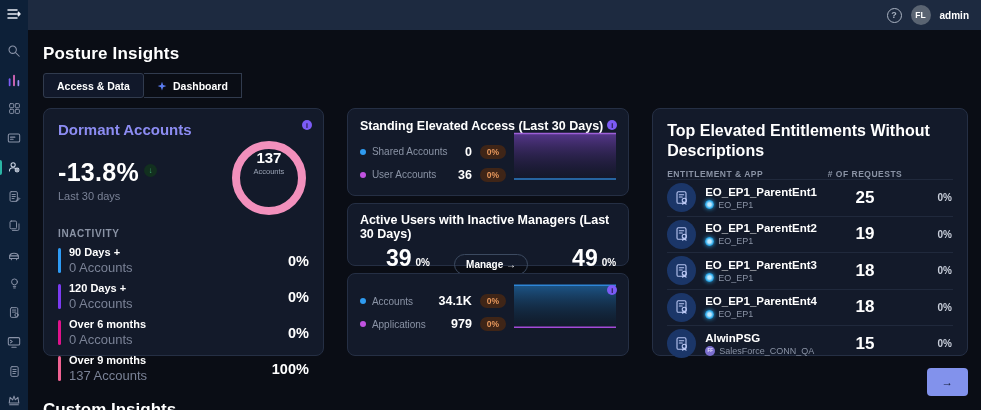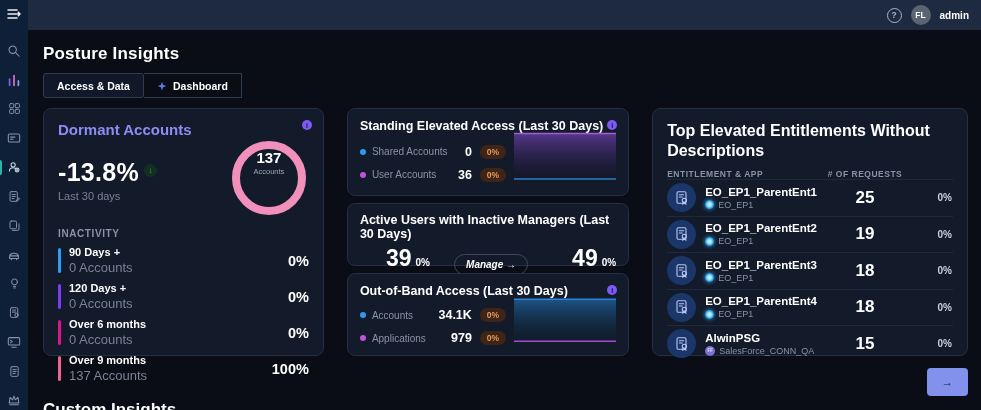--- a/index.html
+++ b/index.html
@@ -81,21 +81,21 @@
   .mini-chart { width:102px; height:54px; margin-left:8px; flex:none; }
 
   .card-manage { height:63px; padding:9px 12px; }
   .manage-row { display:flex; align-items:center; justify-content:space-between; margin-top:4px; }
   .big-stat { display:flex; align-items:baseline; gap:4px; }
   .big-num { color:#fff; font-size:23px; font-weight:700;margin-left:26px; }
   .big-pct { color:#fff; font-size:10px; font-weight:700; }
   .stat-sub { color:#7a8296; font-size:10px; margin-top:0px; }
   .stat-right { text-align:right; }
   .manage-btn { border:1px solid #3c4a60; border-radius:12px; padding:4px 11px; color:#fff;
-    font-size:10px; font-weight:600; background:transparent; cursor:pointer;font-style:italic; }
+    font-size:10px; font-weight:600; background:transparent; cursor:pointer; }
 
   
   .card-top { flex:1; height:248px; padding:12px 14px 0 14px; }
   .card-top .title { color:#fff; font-size:16px; font-weight:700; line-height:1.25; padding-right:6px;}
   .tr-header { display:flex; align-items:center; margin-top:8px; }
   .tr-h1 { flex:1; color:#8a93a5; font-size:8.5px; font-weight:700; letter-spacing:.5px; }
   .tr-h2 { width:96px; text-align:center; color:#8a93a5; font-size:8.5px; font-weight:700; letter-spacing:.5px; }
   .tr-hsp { width:40px; }
   .tr-row { display:flex; align-items:center; height:36.5px; border-top:1px solid #20293c; }
   .tr-row:first-of-type { border-top:none; }
@@ -344,21 +344,20 @@
               <div class="big-stat" style="justify-content:flex-end;">
                 <span class="big-num">49</span>
                 <span class="big-pct">0%</span>
               </div>
               <div class="stat-sub">Active Users</div>
             </div>
           </div>
         </section>
 
         <section class="card card-mini" style="height:83px;">
-          <h3 class="mini-title">Out-of-Band Access (Last 30 Days)</h3>
           <div class="info-dot">i</div>
           <div class="mini-body">
             <div class="legend-col">
               <div class="lg-row">
                 <span class="lg-dot" style="background: rgb(47, 155, 240);"></span>
                 <span class="lg-label">Accounts</span>
                 <span class="lg-value">34.1K</span>
                 <span class="pct-badge">0%</span>
               </div>
               <div class="lg-row" style="margin-bottom:0;">

